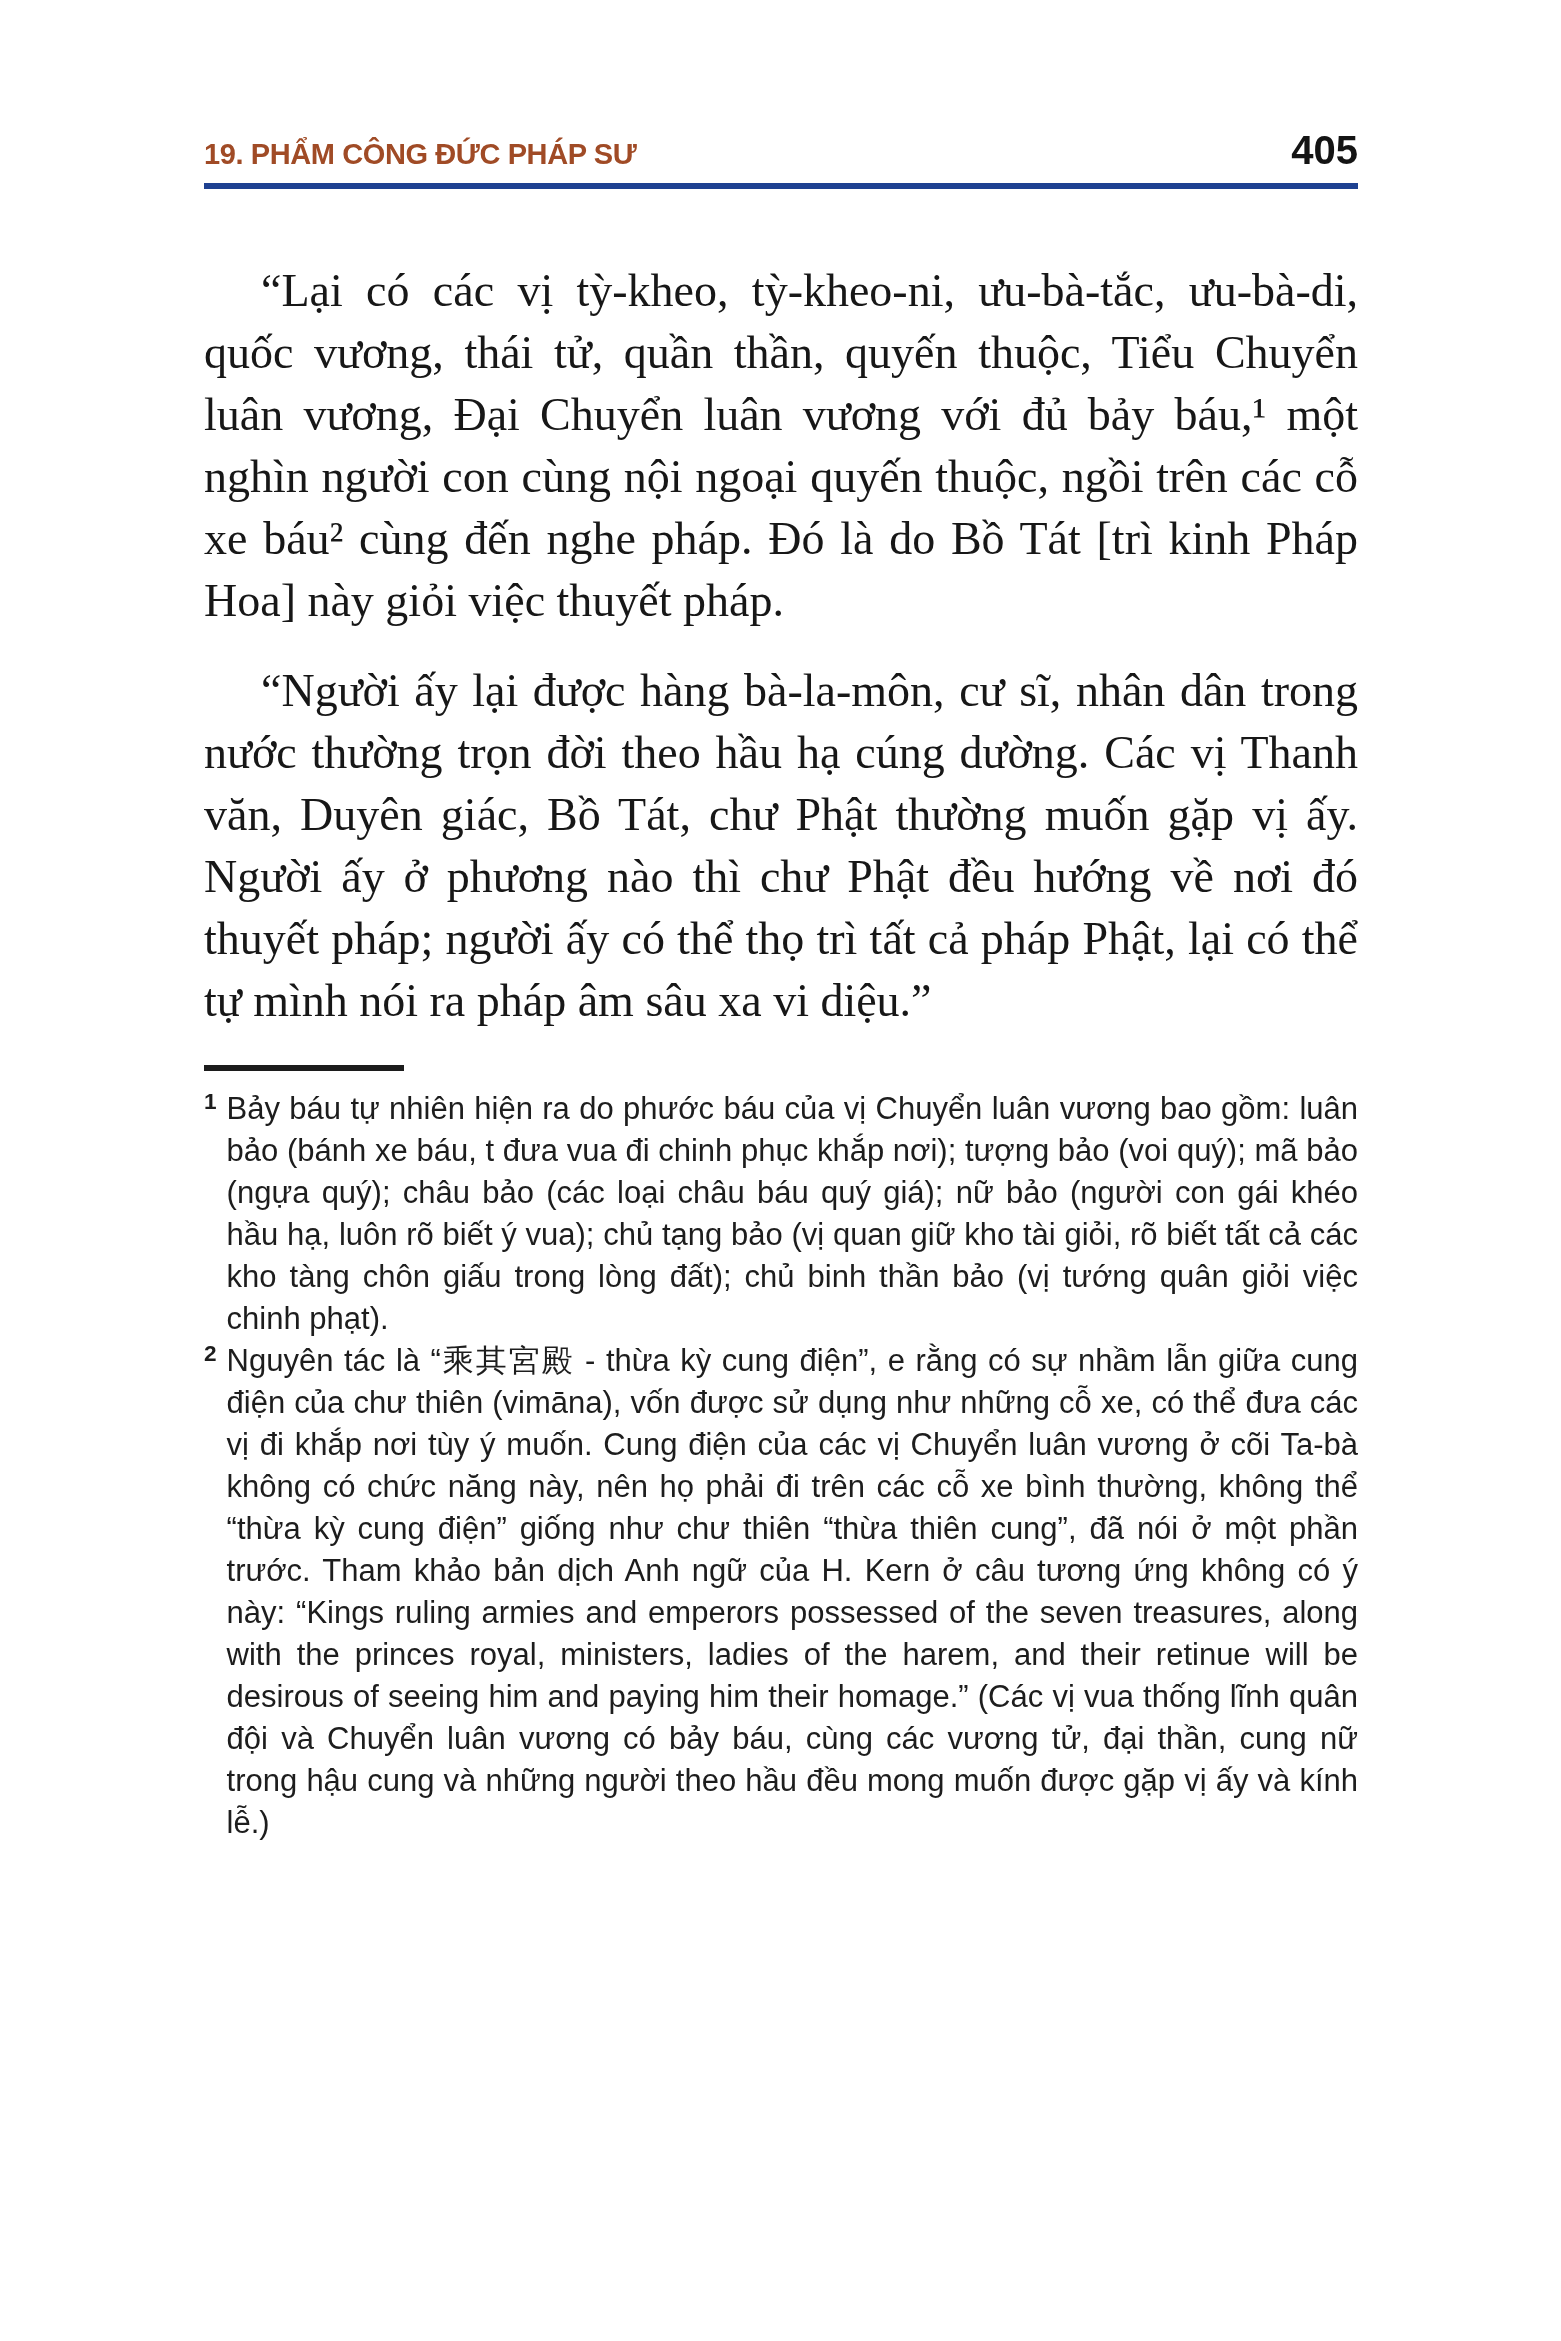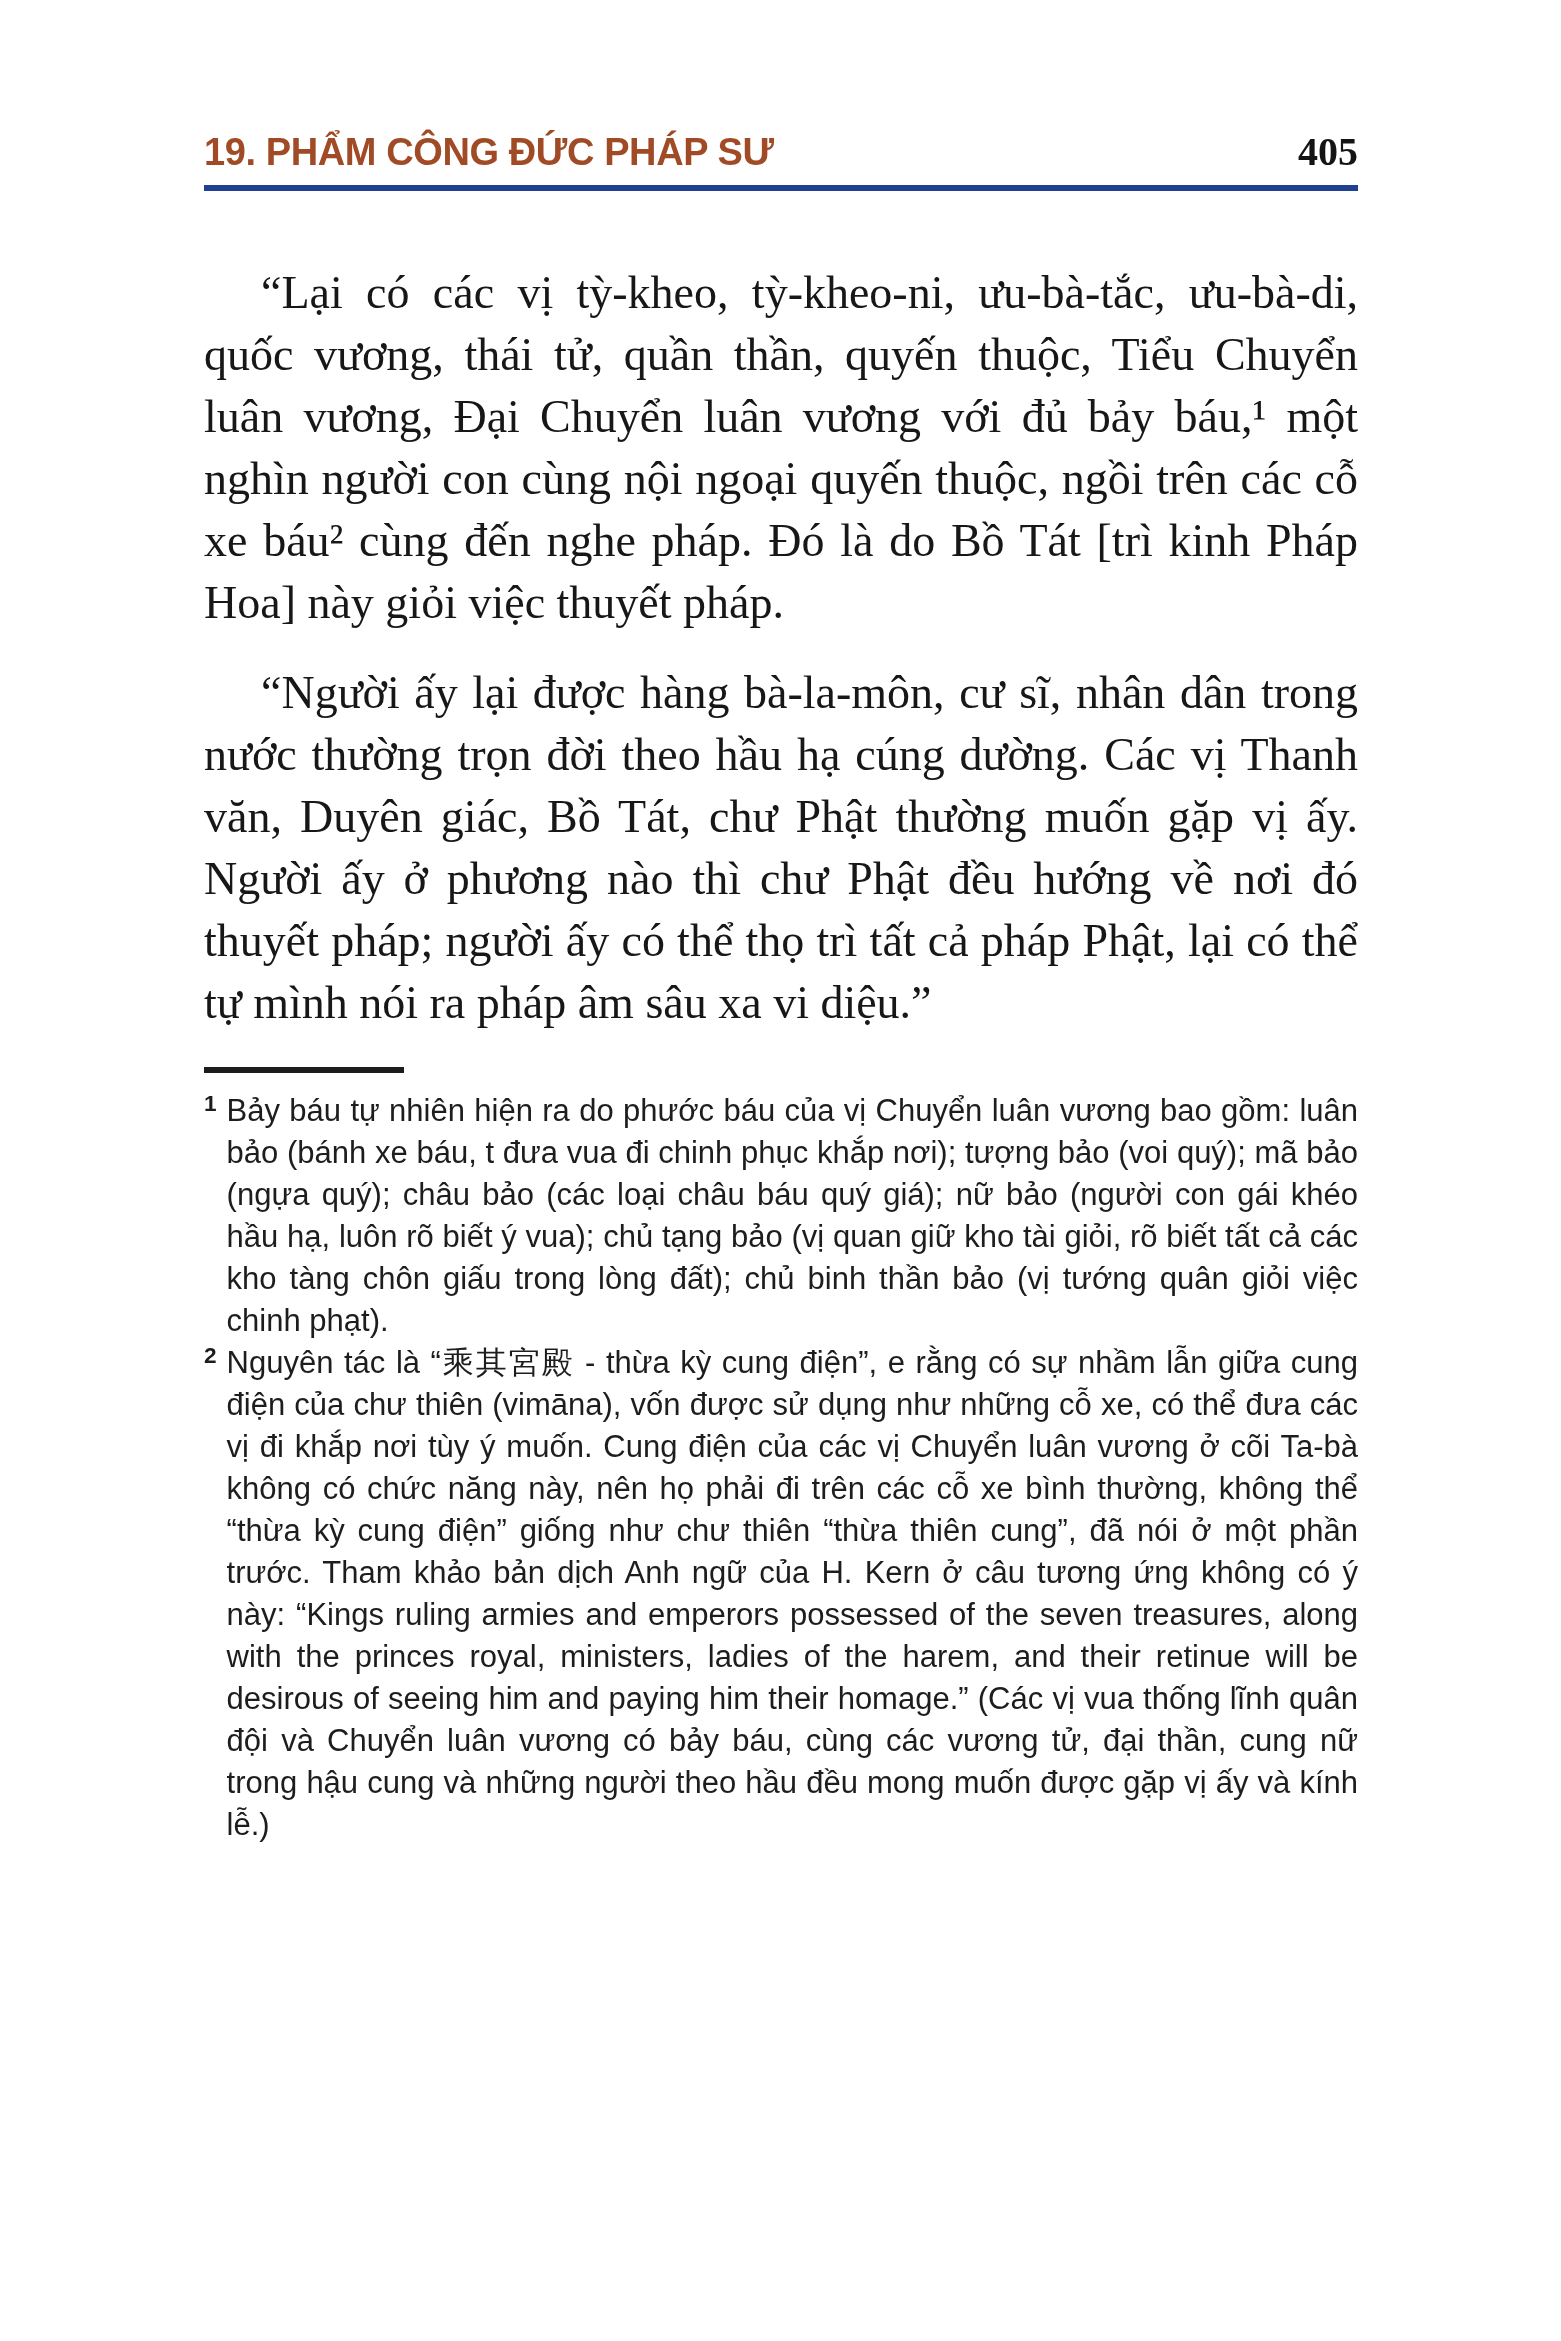--- a/index.html
+++ b/index.html
@@ -21,27 +21,27 @@
   
   .runhead{
     margin-top:128px;
     display:flex;
     justify-content:space-between;
     align-items:baseline;
   }
   .chapter-title{
     font-family:"Liberation Sans", sans-serif;
     font-weight:bold;
-    font-size:38px;
+    font-size:29px;
     letter-spacing:-0.4px;
     color:#A04B26;
     white-space:nowrap;
   }
   .page-number{
-    font-family:Liberation Serif, serif;
+    font-family:Liberation Sans, sans-serif;
     font-weight:bold;
     font-size:40px;
     color:#141414;
   }
   .head-rule{
     margin-top:10.4px;
     height:6px;
     background:#1E4191;
   }
   

